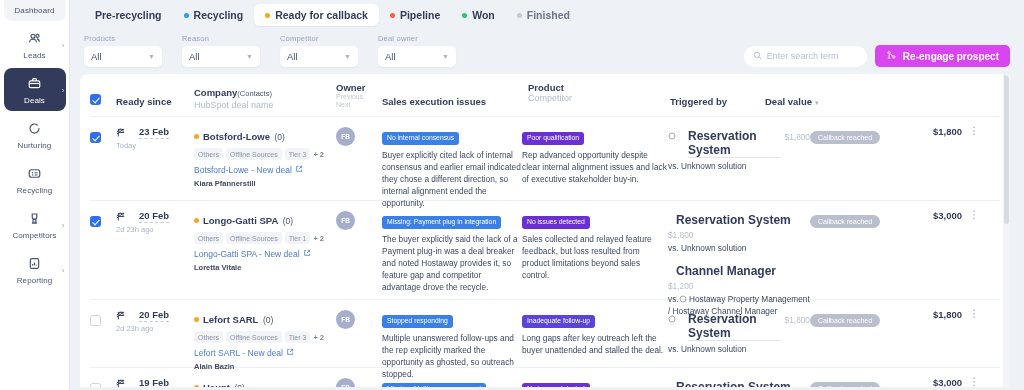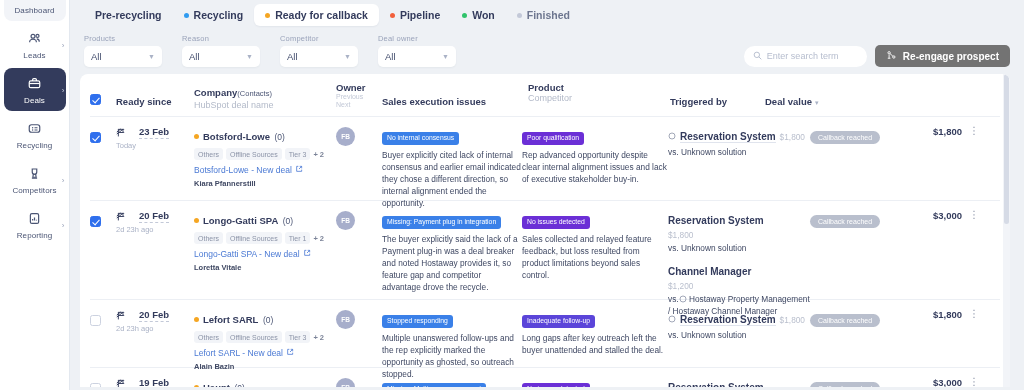--- a/index.html
+++ b/index.html
@@ -70,21 +70,21 @@
   }
   .filter-box .chev { font-size: 7px; color: #aab2c6; }
 
   .top-right { position: absolute; right: 0px; bottom: 0px; display: flex; align-items: center; gap: 8px; }
   .search-box {
     width: 123px; height: 21px; background: #fff; border-radius: 11px;
     display: flex; align-items: center; gap: 5px; padding: 0 9px;
     font-size: 9px; color: #b6bdce; cursor: text;
   }
   .reengage-btn {
-    height: 22px; background: #737373; color: #fff; border-radius: 5px;
+    height: 22px; background: #d946ef; color: #fff; border-radius: 5px;
     display: flex; align-items: center; gap: 6px; padding: 0 11px;
     font-size: 10px; font-weight: bold; cursor: pointer; white-space: nowrap;
   }
 
   
   .card {
     margin-top: 7px; background: #fff; border-radius: 8px 8px 0 0;
     height: 313px; overflow: hidden; position: relative;
   }
   .thead {
@@ -155,21 +155,21 @@
     display: inline-block; border-radius: 3px; color: #fff;
     font-size: 6.8px; padding: 2.5px 5px; white-space: nowrap;
     line-height: 8px;
   }
   .badge.blue { background: #3a80e8; }
   .badge.purple { background: #6b2fd6; }
   .badge.violet { background: #5b45d9; }
   .reason-text { font-size: 8.3px; color: #3f4863; line-height: 12px; margin-top: 4px; }
 
   .prod-line { display: flex; align-items: baseline; gap: 4px; }
-  .prod-name { font-size: 10px; font-weight: bold; color: #333b5c; border-bottom: 1px solid #e0e4ed; }
+  .prod-name { font-size: 12px; font-weight: bold; color: #333b5c; border-bottom: 1px solid #e0e4ed; margin-left: 8px; }
   .prod-val { font-size: 8.3px; color: #b9bfcd; }
   .prod-vs { font-size: 8.3px; color: #3f4863; margin-top: 3px; line-height: 11px; }
   .prod-block + .prod-block { margin-top: 7px; }
   .circ-ico { display: inline-block; vertical-align: -1px; }
 
   .trig-badge {
     display: inline-block; background: #b9bfcd; color: #fff;
     font-size: 7px; border-radius: 8px; padding: 3px 8px; white-space: nowrap;
   }
 
@@ -221,20 +221,28 @@
         <svg width="15" height="15" viewBox="0 0 20 20">
             <rect x="3" y="6.5" width="14" height="9" rx="2"></rect>
             <path d="M7.5 6.5V5a1.5 1.5 0 0 1 1.5-1.5h2A1.5 1.5 0 0 1 12.5 5v1.5"></path>
             <path d="M3 10h14"></path>
           </svg>
       </div>
       <div class="nav-label">Deals</div>
       <div class="nav-caret">›</div>
     </div>
 
+    <div class="nav-item">
+      <div class="nav-ico">
+        <svg width="15" height="15" viewBox="0 0 20 20">
+            <path d="M16 10a6 6 0 1 1-2.2-4.6" stroke-linecap="round"></path>
+          </svg>
+      </div>
+      <div class="nav-label">Nurturing</div>
+    </div>
 
     <div class="nav-item">
       <div class="nav-ico">
         <svg width="15" height="15" viewBox="0 0 20 20">
             <rect x="3" y="5" width="14" height="10" rx="3"></rect>
             <circle cx="7.5" cy="9" r=".9" fill="#4b5574" stroke="none"></circle>
             <circle cx="7.5" cy="12" r=".9" fill="#4b5574" stroke="none"></circle>
             <path d="M10 9h4M10 12h4"></path>
           </svg>
       </div>

